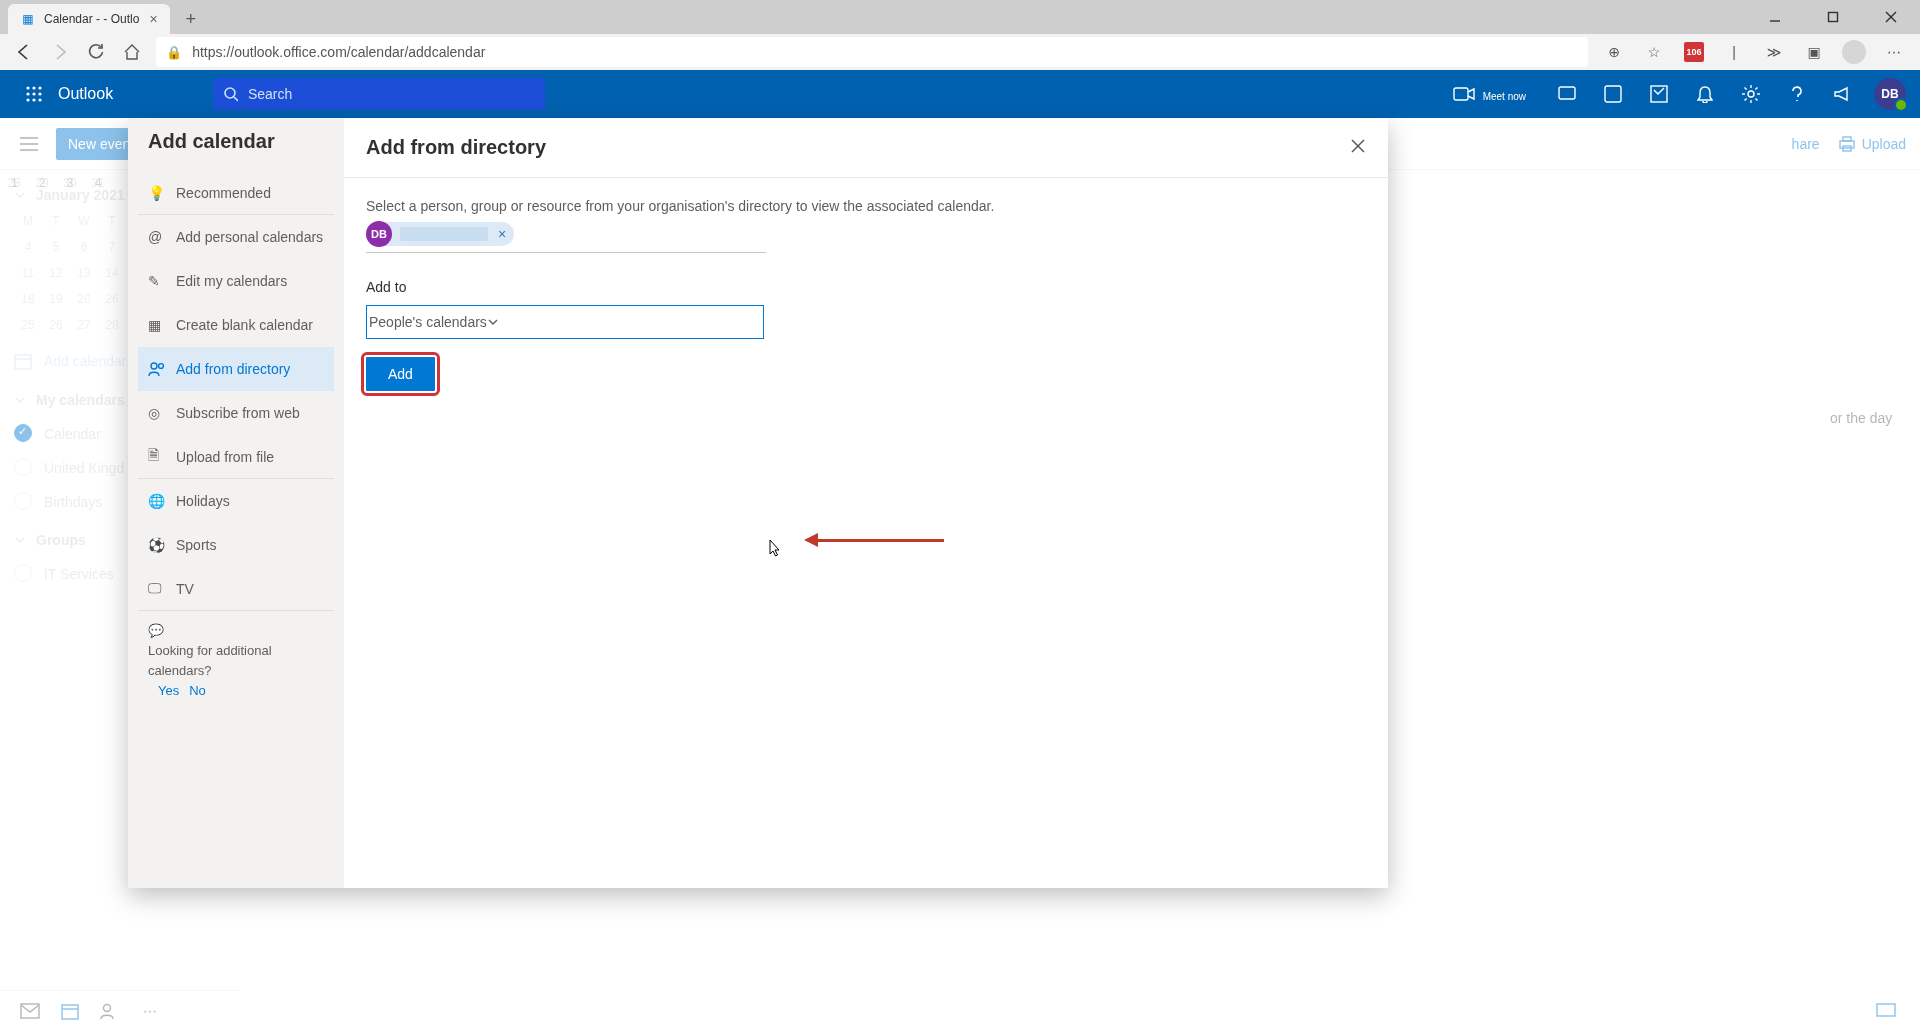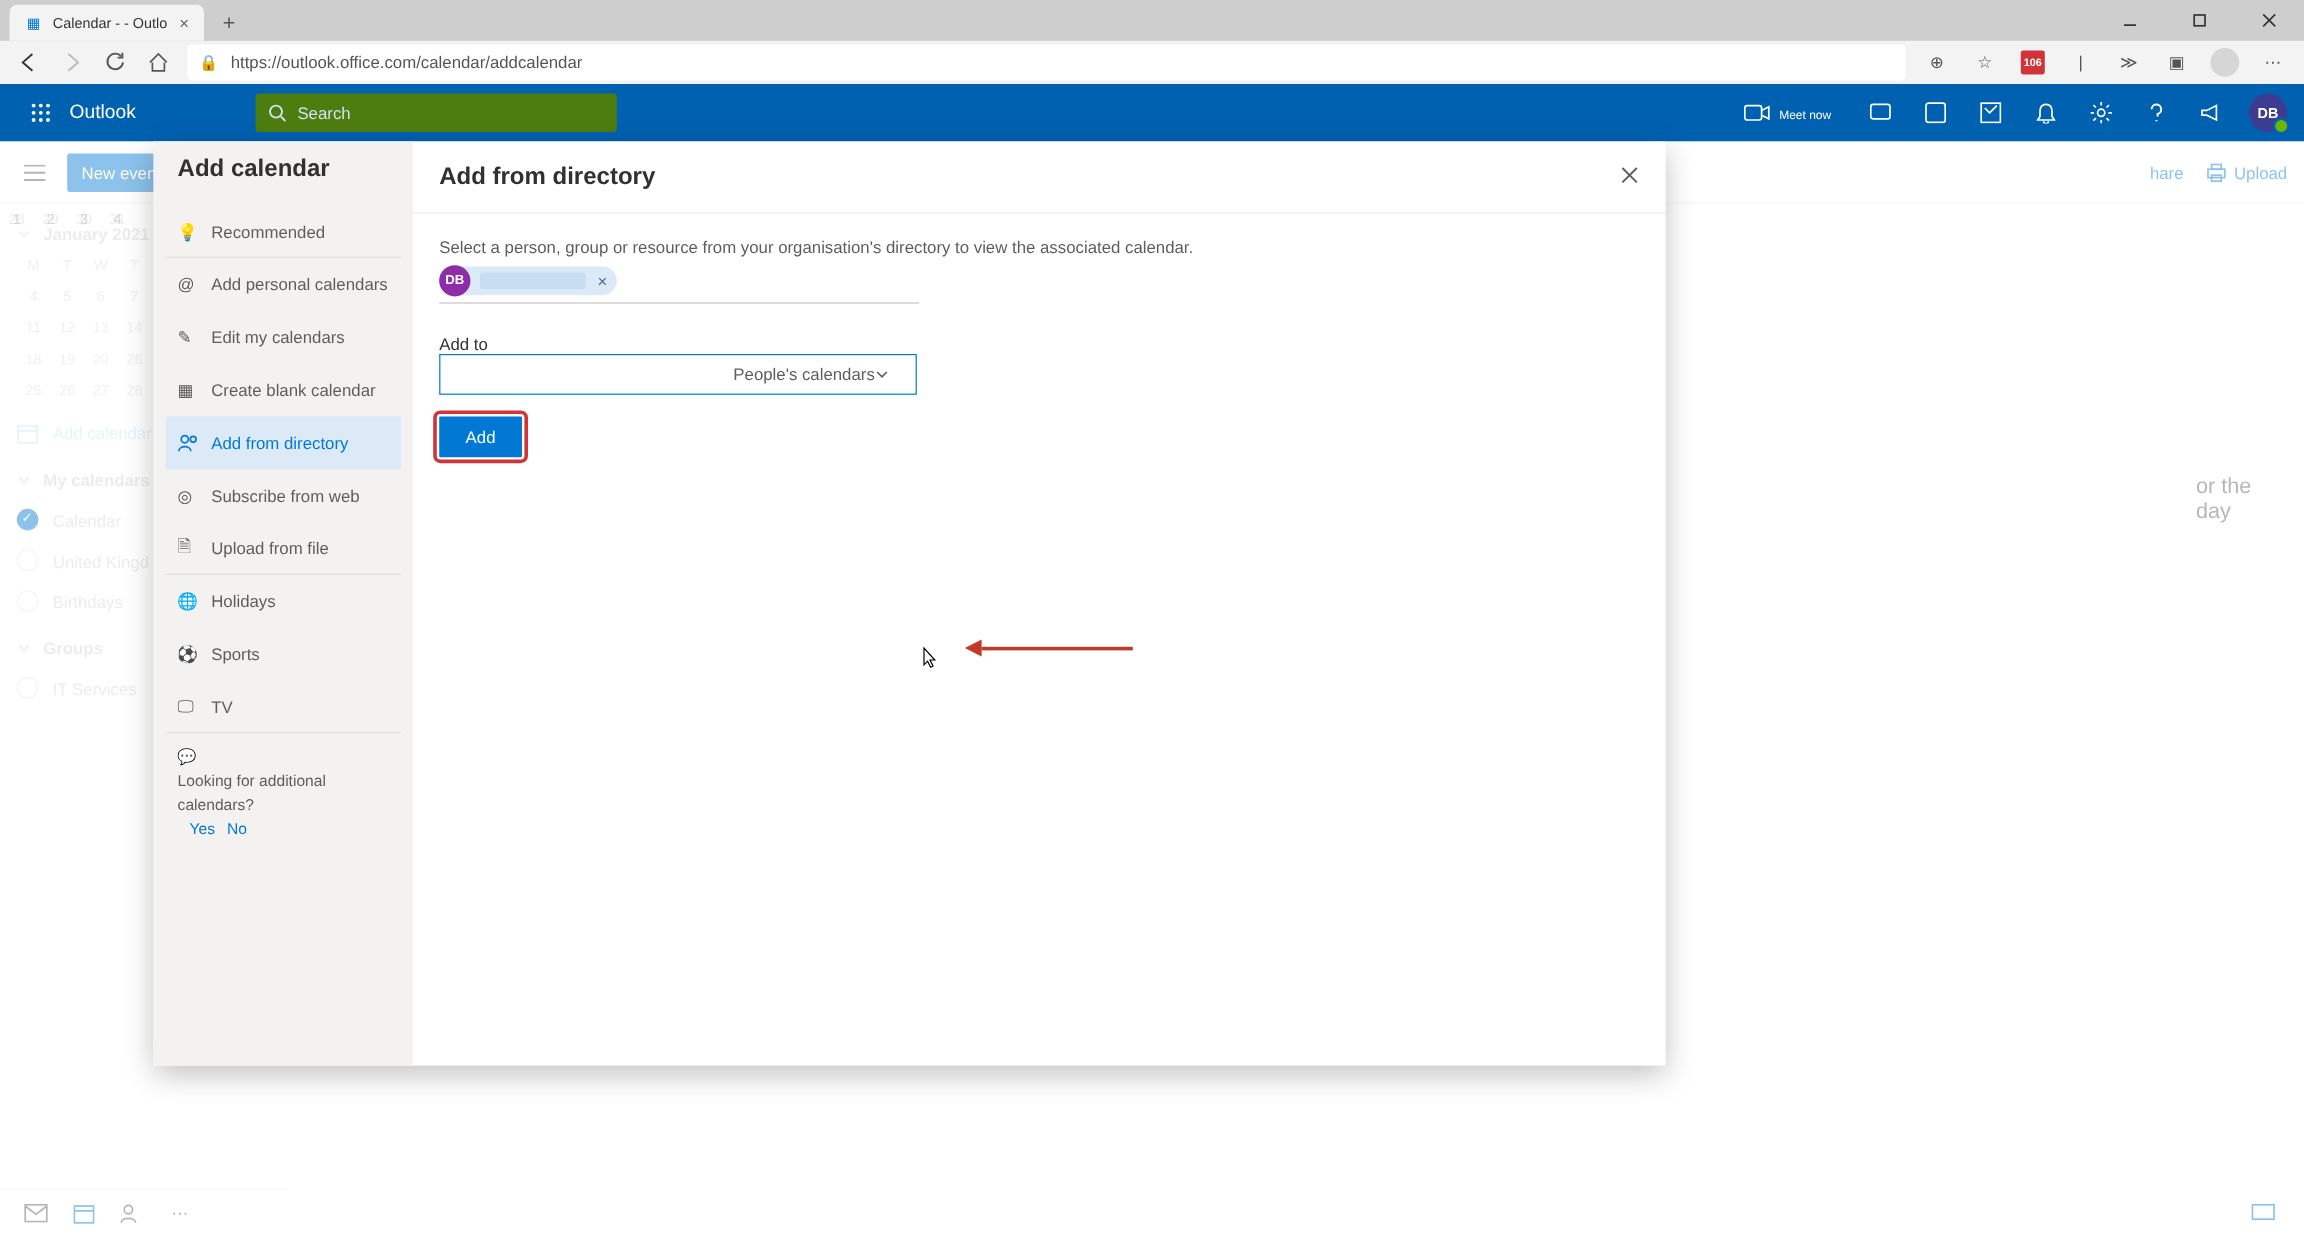--- a/index.html
+++ b/index.html
@@ -21,21 +21,21 @@
 .addr-input{flex:1;display:flex;align-items:center;height:30px;background:#fff;border-radius:4px;margin:0 6px;padding:0 10px;color:#555;font-size:14px}
 .lock{margin-right:10px;color:#888;font-size:13px}
 .addr-icons{display:flex;align-items:center}
 .addr-icons .nav-ico{width:40px}
 .ext{width:20px;height:20px;background:#d13438;color:#fff;font-size:9px;display:flex;align-items:center;justify-content:center;border-radius:2px;font-weight:600}
 
 
 .o-header{height:48px;background:#0061b0;display:flex;align-items:center;color:#fff;padding:0 14px}
 .waffle{width:40px;height:40px;display:flex;align-items:center;justify-content:center}
 .brand{font-weight:400;font-size:16px;margin-left:4px;margin-right:100px}
-.search{display:flex;align-items:center;background:#4d7c0f;height:32px;border-radius:3px;width:301px;padding:0 10px;color:#cfe3f5}
+.search{display:flex;align-items:center;background:#1d4ed8;height:32px;border-radius:3px;width:332px;padding:0 10px;color:#cfe3f5}
 .search input{background:transparent;border:0;outline:0;color:#cfe3f5;margin-left:8px;font-size:14px;width:100%}
 .search input::placeholder{color:#cfe3f5}
 .o-spacer{flex:1}
 .o-ico{width:46px;height:48px;display:flex;align-items:center;justify-content:center;color:#fff;font-size:16px}
 .meet{display:flex;align-items:flex-end;font-size:10px;margin-right:18px}
 .profile{width:32px;height:32px;border-radius:50%;background:#3c3c90;display:flex;align-items:center;justify-content:center;font-size:12px;font-weight:600;margin-left:8px;position:relative}
 .profile::after{content:"";width:10px;height:10px;border-radius:50%;background:#6bb700;border:2px solid #0061b0;position:absolute;right:-2px;bottom:-2px}
 
 
 .app{position:relative;height:912px;background:#fff}
@@ -58,21 +58,21 @@
 .mini-line.dim span{color:#a19f9d}
 .addcal{display:flex;align-items:center;color:#0078d4;margin-top:14px;font-size:14px}
 .addcal svg{margin-right:12px}
 .sect{display:flex;align-items:center;font-weight:600;margin-top:22px}
 .sect svg{margin-right:10px}
 .cal-item{display:flex;align-items:flex-end;height:34px;margin-left:0}
 .cbox{width:18px;height:18px;border-radius:50%;margin-right:12px;border:1.5px solid #8a8886;flex-shrink:0}
 .cbox.checked{background:#0078d4;border-color:#0078d4;position:relative}
 .cbox.checked::after{content:"✓";color:#fff;font-size:11px;position:absolute;left:3px;top:0}
 
-.main-empty{position:absolute;right:20px;top:277px;width:70px;color:#605e5c;font-size:18px}
+.main-empty{position:absolute;right:20px;top:292px;width:70px;color:#605e5c;font-size:14px}
 
 .rail{position:absolute;left:0;bottom:0;height:40px;width:240px;display:flex;align-items:center;padding:0 10px;border-top:1px solid #edebe9}
 .rail-ic{width:40px;height:40px;display:flex;align-items:center;justify-content:center;color:#605e5c}
 .rail-ic.active{color:#0078d4}
 
 
 .dim{position:absolute;left:0;right:0;top:0;bottom:0;background:rgba(255,255,255,0.55)}
 
 
 .modal{position:absolute;left:128px;top:0;width:1260px;height:770px;background:#fff;box-shadow:0 8px 24px rgba(0,0,0,0.25);display:flex}
@@ -93,21 +93,21 @@
 .m-h1{font-size:20px;font-weight:600;padding:0 22px;color:#323130}
 .m-hr{height:1px;background:#edebe9;margin:18px 0 0 0}
 .m-body{padding:20px 22px}
 .desc{color:#605e5c;font-size:14px;margin-bottom:8px}
 .chip-row{display:flex;align-items:center;border-bottom:1px solid #c8c6c4;width:400px;padding-bottom:6px}
 .chip{display:flex;align-items:center;background:#dceaf8;border-radius:12px;height:24px;padding-right:8px}
 .chip .av{width:26px;height:26px;border-radius:50%;background:#8e2da8;color:#fff;display:flex;align-items:center;justify-content:center;font-size:11px;font-weight:600;margin-right:8px}
 .chip .blur{width:88px;height:14px;background:#c9ddf1;border-radius:2px}
 .chip .x{margin-left:10px;color:#3b6fa0}
 .lbl{font-size:14px;color:#323130;margin-top:26px}
-.sel{display:flex;align-items:center;justify-content:flex-end;height:34px;border:1px solid #0078d4;width:398px;margin-top:0;padding:0 22px;color:#605e5c;font-size:14px}
+.sel{display:flex;align-items:center;justify-content:flex-start;height:34px;border:1px solid #0078d4;width:398px;margin-top:10px;padding:0 2px;color:#605e5c;font-size:14px}
 .btn-add{margin-top:18px;display:inline-flex;align-items:center;justify-content:center;background:#0078d4;color:#fff;height:34px;padding:0 22px;font-size:14px;border:0;cursor:pointer}
 .hl{outline:3.5px solid #d13438;outline-offset:2px;border-radius:1px}
 .arrow{position:absolute;left:460px;top:415px;display:flex;align-items:center}
 .arrow-line{width:126px;height:3px;background:#c0392b}
 .arrow-head{width:0;height:0;border-top:7px solid transparent;border-bottom:7px solid transparent;border-right:14px solid #c0392b}
 
 .cursor{position:absolute;left:422px;top:421px;color:#000;font-size:14px;pointer-events:none}
 
 .footer-right{position:absolute;right:0;bottom:0;height:40px;display:flex;align-items:center;padding:0 14px}
 </style>

